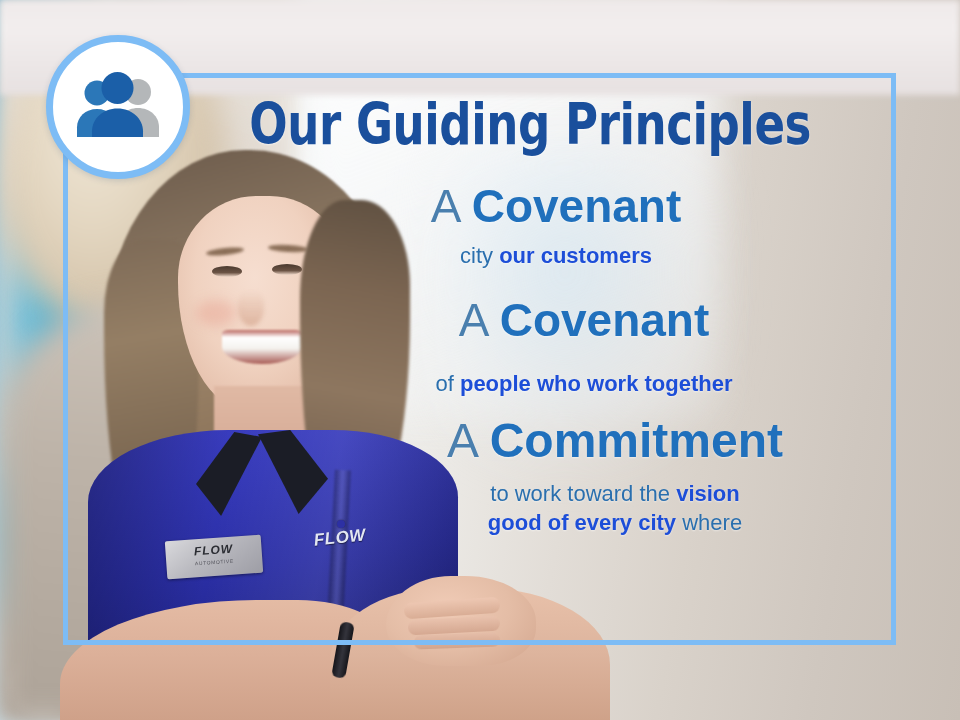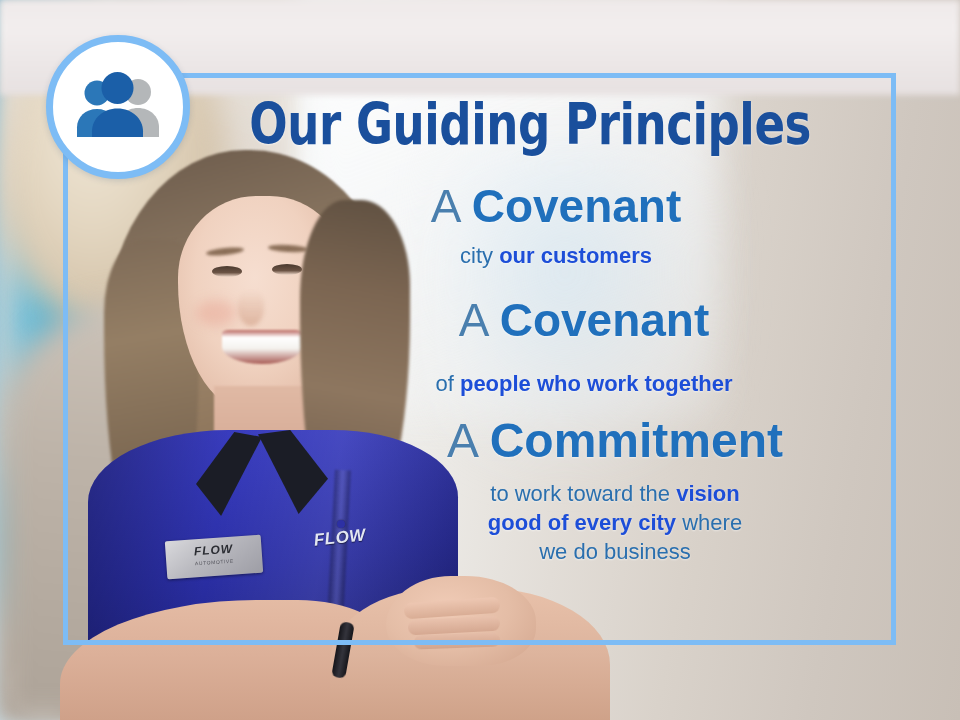--- a/index.html
+++ b/index.html
@@ -376,17 +376,17 @@
         <span class="word">Covenant</span>
       </div>
       <div class="block-sub"><span>of </span><b>people who work together</b><br></div>
     </div>
 
     <div class="block" id="block-commitment">
       <div class="block-head">
         <span class="article">A</span>
         <span class="word">Commitment</span>
       </div>
-      <div class="block-sub"><span>to work toward the </span><b>vision</b><br><b>good of every city</b><span> where</span><br><span>we do business</span></div>
+      <div class="block-sub"><span>to work toward the </span><b>vision</b><br><b>good of every city</b><span> where</span><br></div>
     </div>
 
   </div>
 </div>
 
 </body></html>

